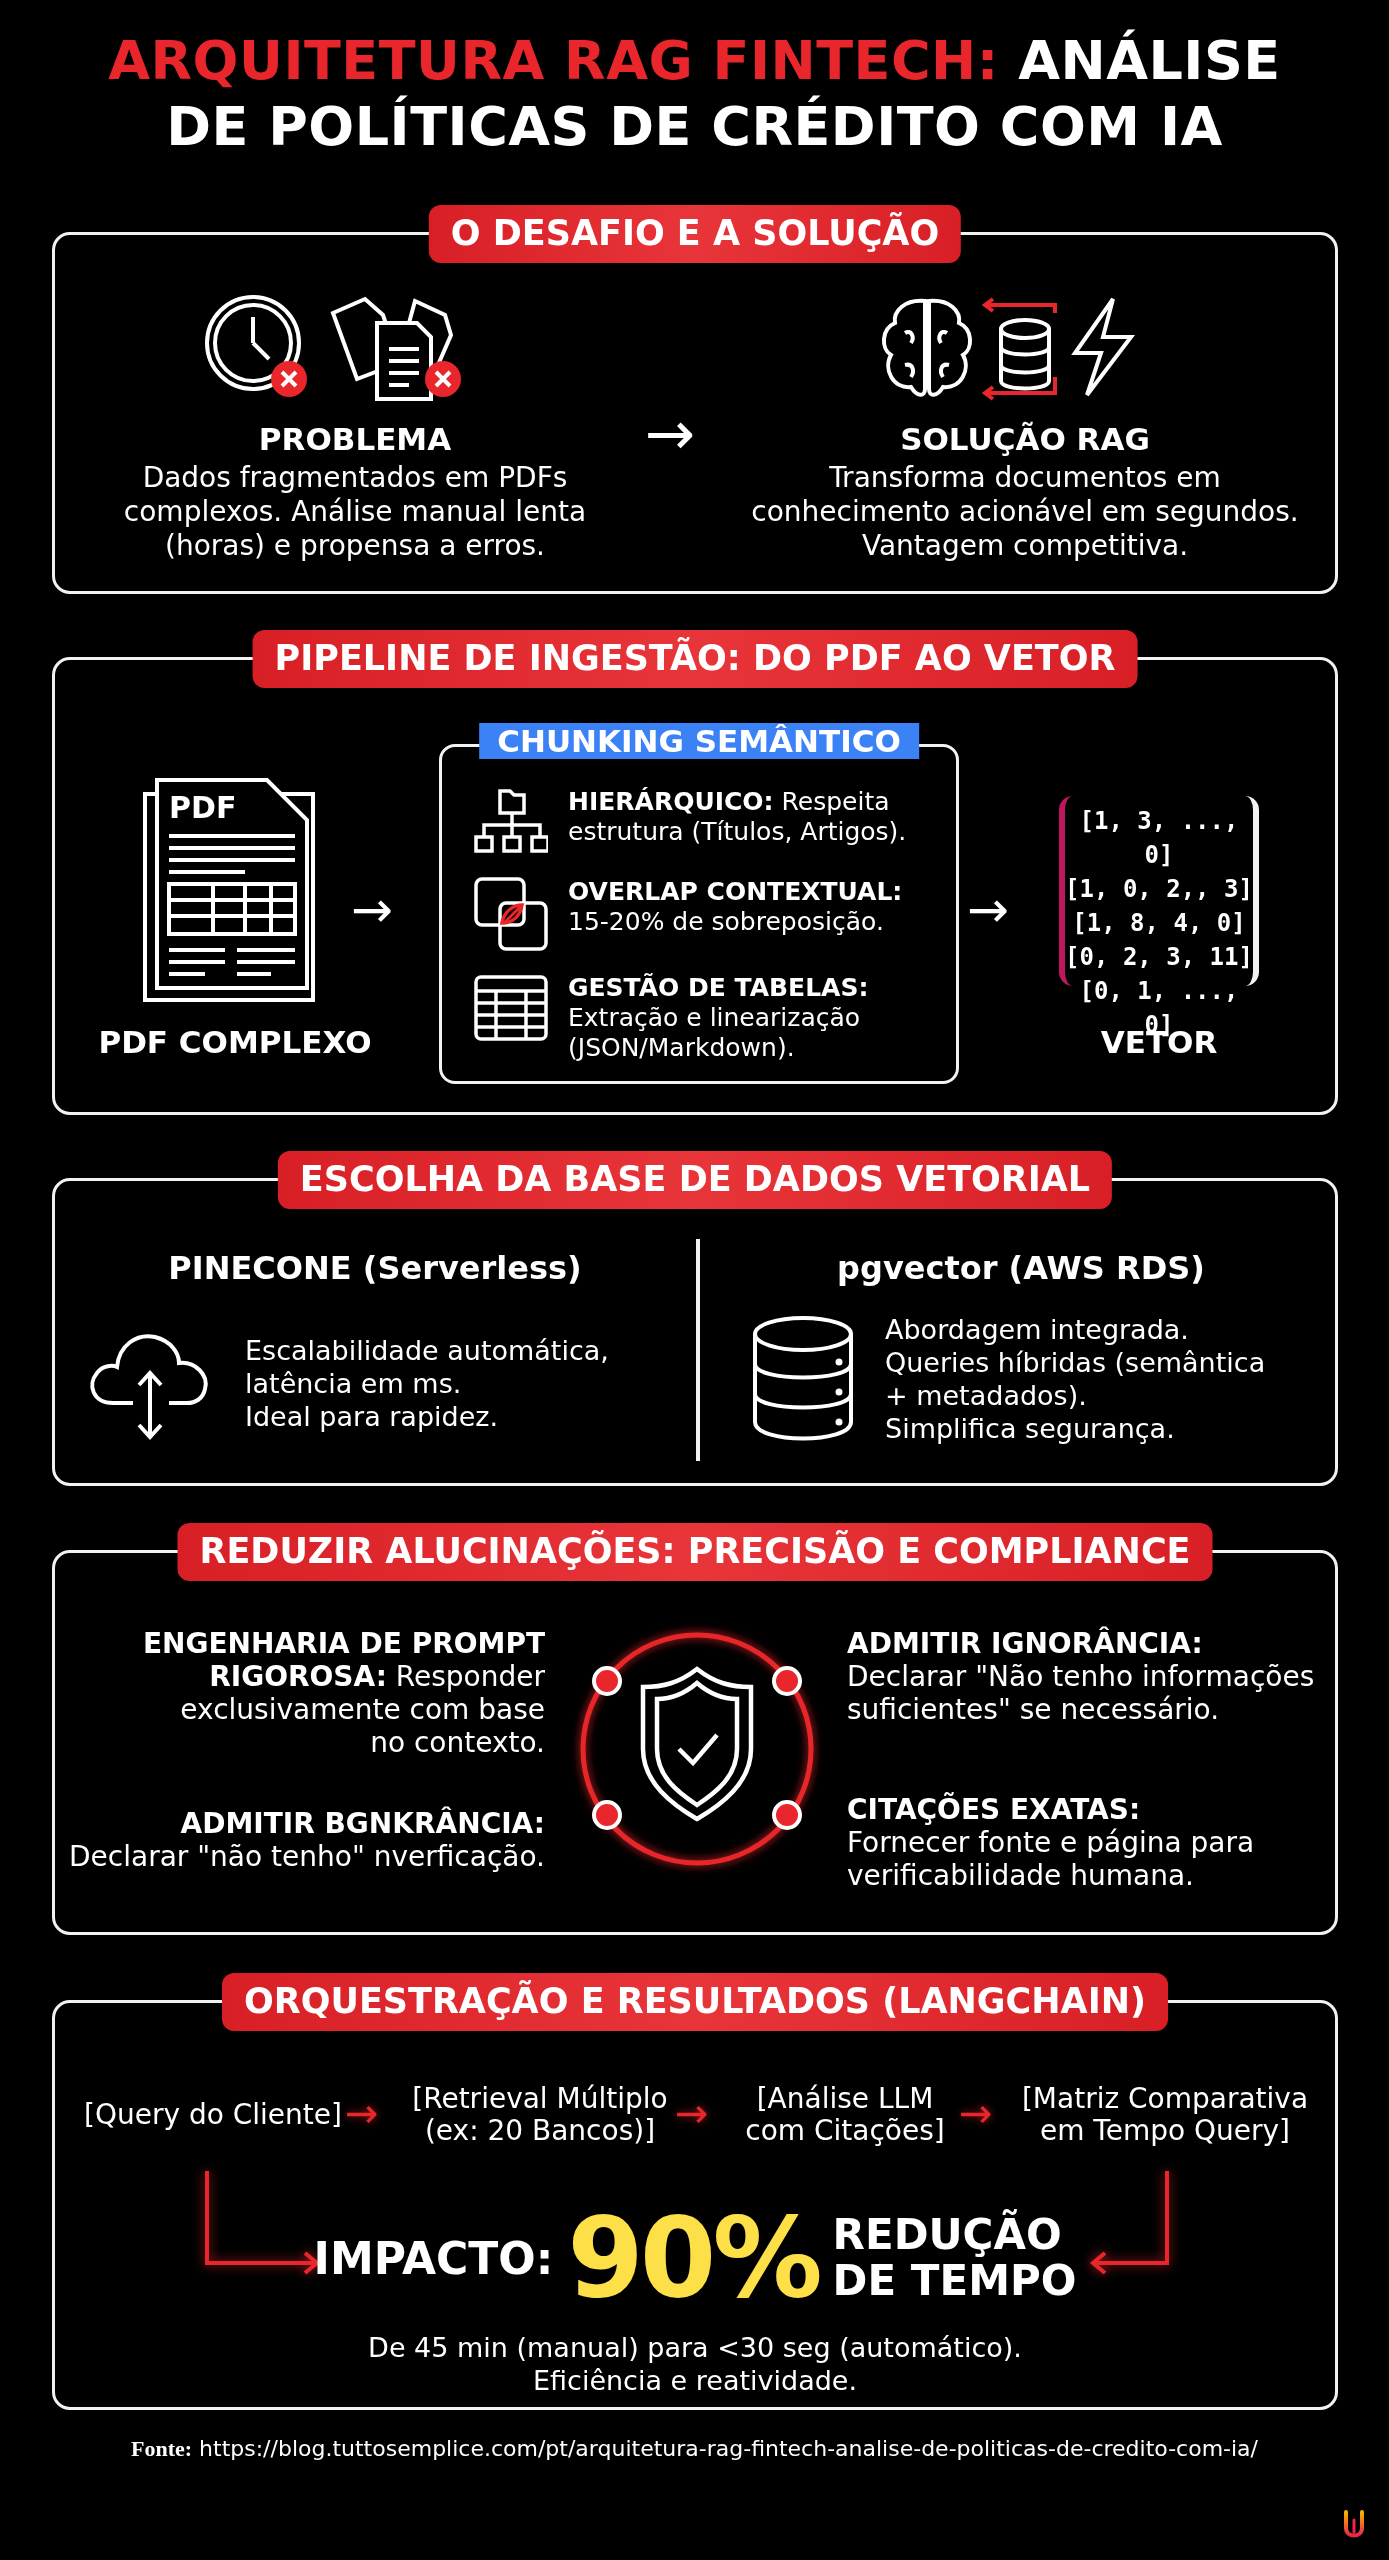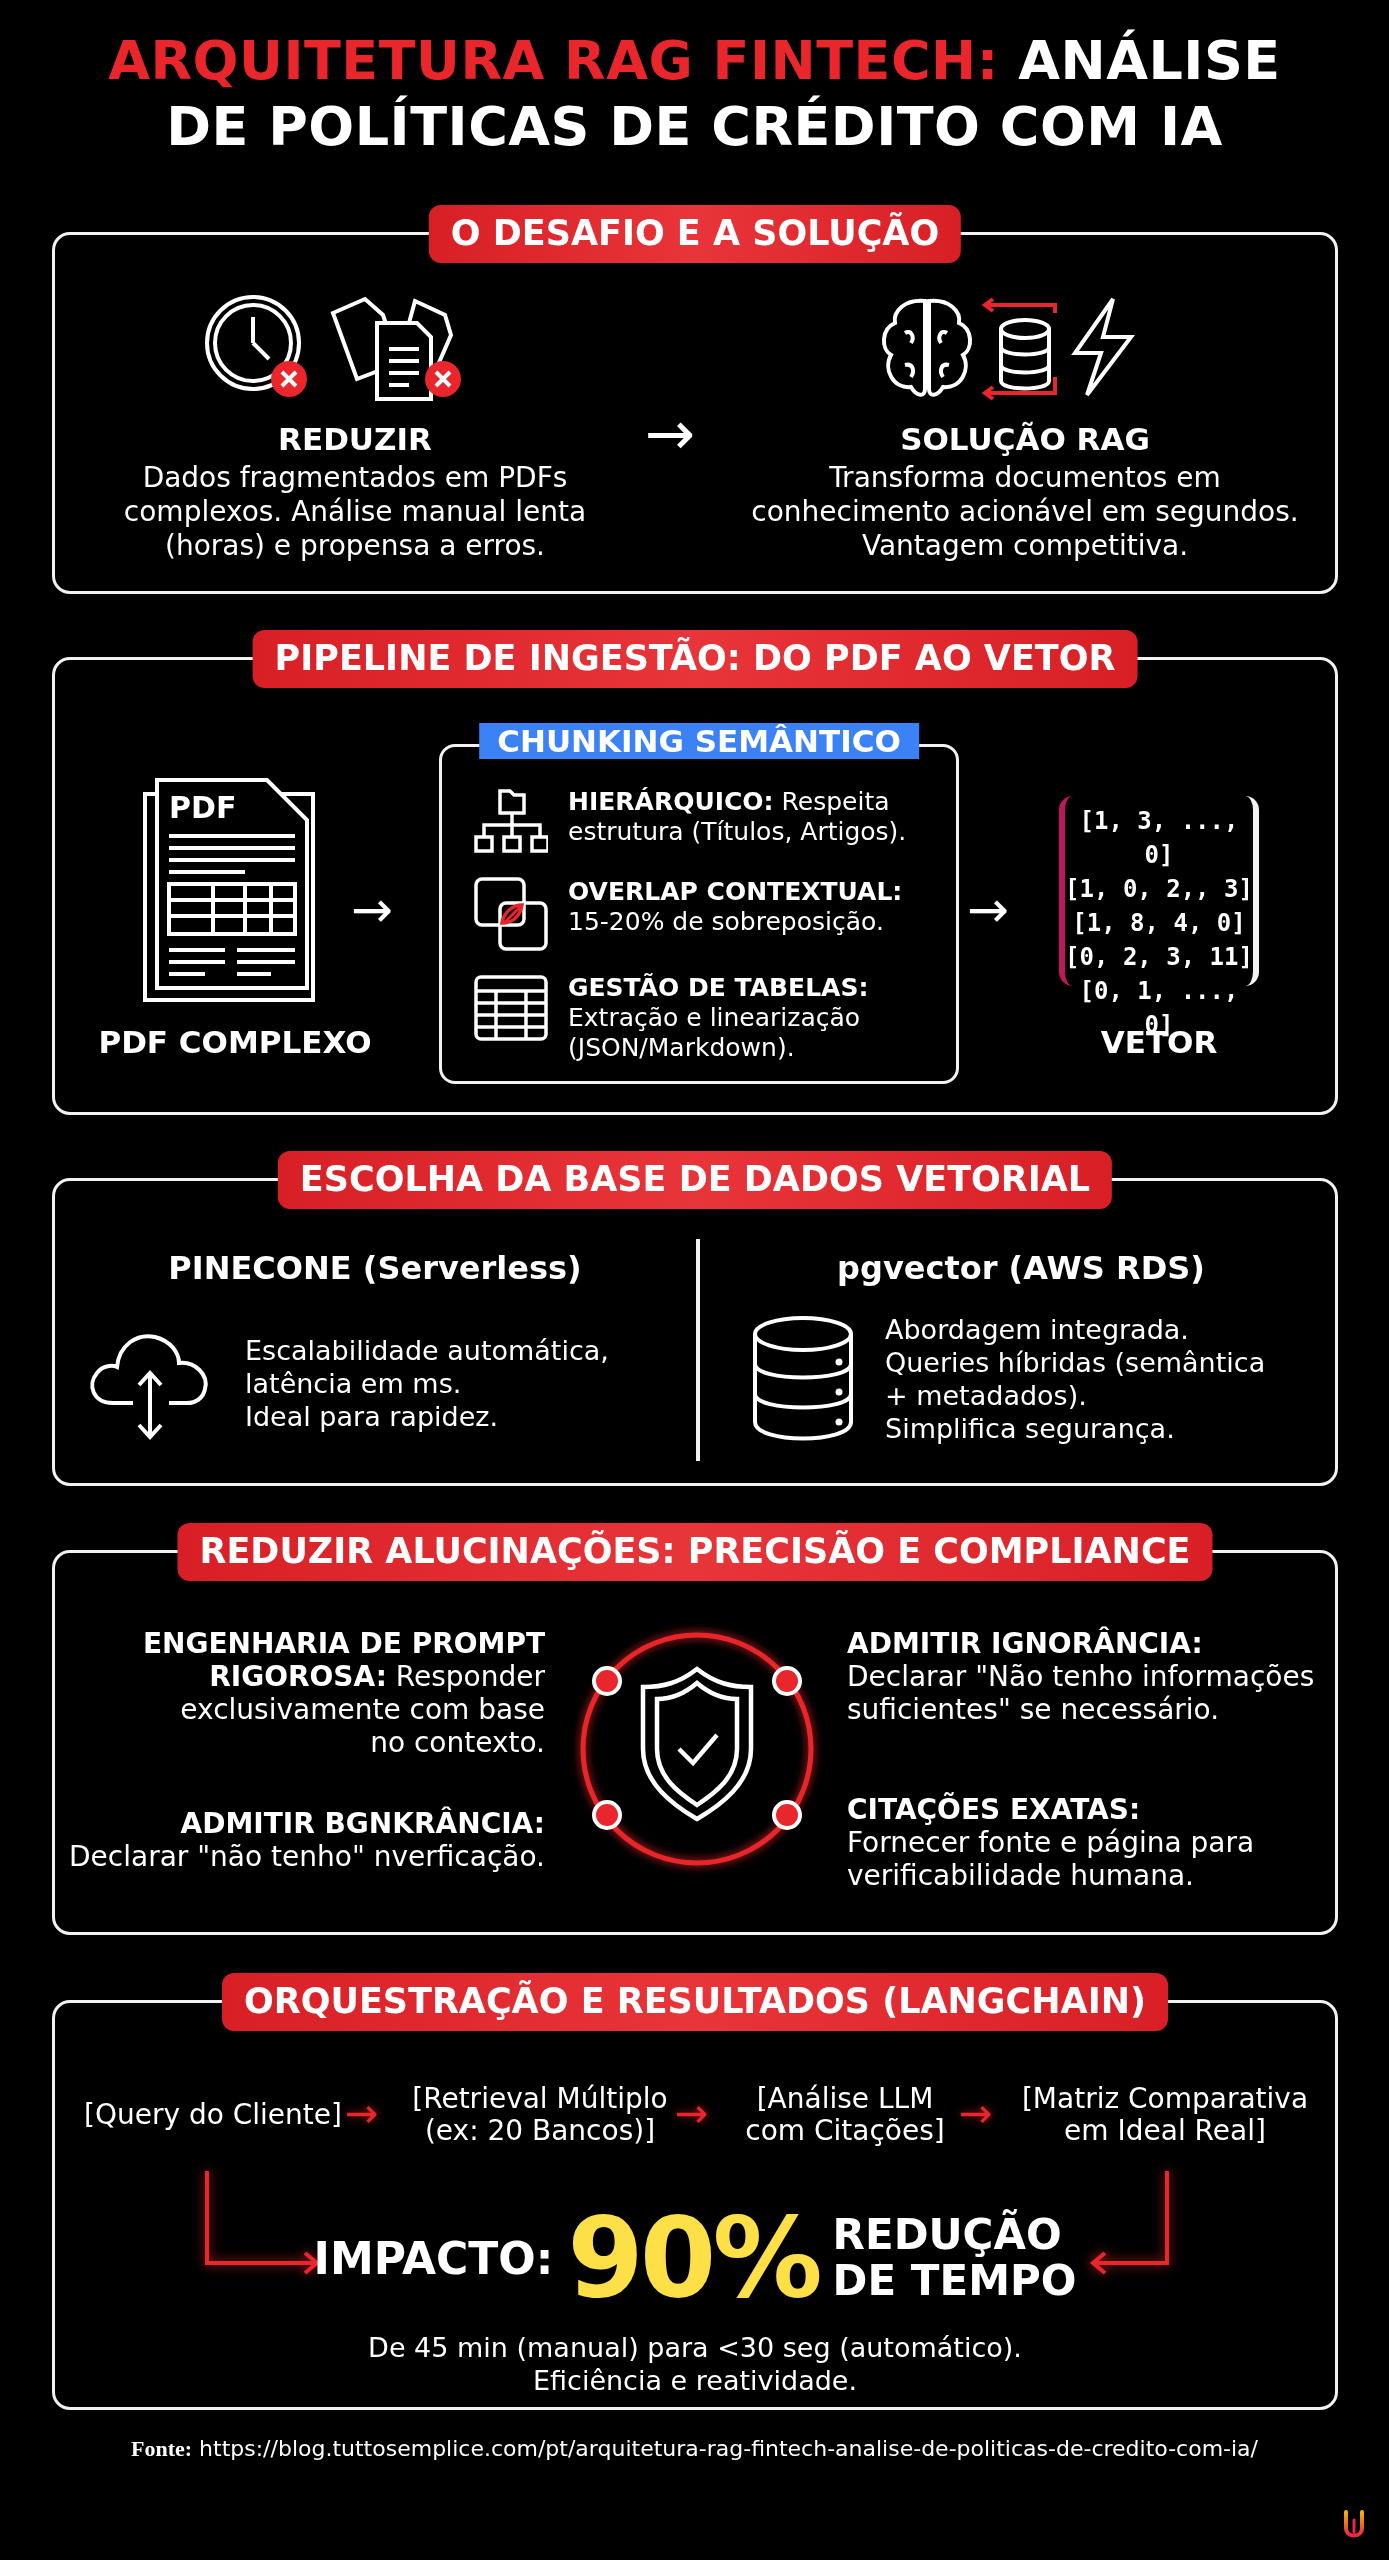--- a/index.html
+++ b/index.html
@@ -89,21 +89,21 @@
             <line x1="184" y1="68" x2="214" y2="68"></line>
             <line x1="184" y1="80" x2="214" y2="80"></line>
             <line x1="184" y1="92" x2="204" y2="92"></line>
         </g>
         <g>
             <circle cx="238" cy="86" r="18" fill="#e8262c"></circle>
             <path d="M231 79 L245 93 M245 79 L231 93" stroke="#fff" stroke-width="4"></path>
           </g>
       </svg>
     </div>
-    <h3>REDUZIR</h3>
+    <h3>PROBLEMA</h3>
     <p>Dados fragmentados em PDFs</p>
     <p>complexos. Análise manual lenta</p>
     <p>(horas) e propensa a erros.</p>
   </div>
 
   <div class="arrow-w" style="left:590px; top:168px;">→</div>
 
   <div class="col" style="left:680px; top:58px; width:580px;">
     <div class="icons">
       <svg width="300" height="110" viewBox="0 0 300 110" style="position:absolute;left:140px;top:0">
@@ -337,21 +337,21 @@
     <div>(ex: 20 Bancos)]</div>
   </div>
   <div class="red-arrow" style="left:620px; top:90px;">→</div>
   <div class="flow" style="left:680px; width:220px;">
     <div>[Análise LLM</div>
     <div>com Citações]</div>
   </div>
   <div class="red-arrow" style="left:904px; top:90px;">→</div>
   <div class="flow" style="left:960px; width:300px;">
     <div>[Matriz Comparativa</div>
-    <div>em Ideal Real]</div>
+    <div>em Tempo Query]</div>
   </div>
 
   <svg width="1286" height="140" viewBox="0 0 1286 140" style="position:absolute; left:0; top:160px;">
     <g fill="none" stroke="#e8262c" stroke-width="4" style="filter: drop-shadow(0 0 6px rgba(232,38,44,0.8));">
       <path d="M152 8 L152 100 L260 100"></path>
         <path d="M250 90 L262 100 L250 110"></path>
       <path d="M1112 8 L1112 100 L1040 100"></path>
         <path d="M1050 90 L1038 100 L1050 110"></path>
     </g>
   </svg>

